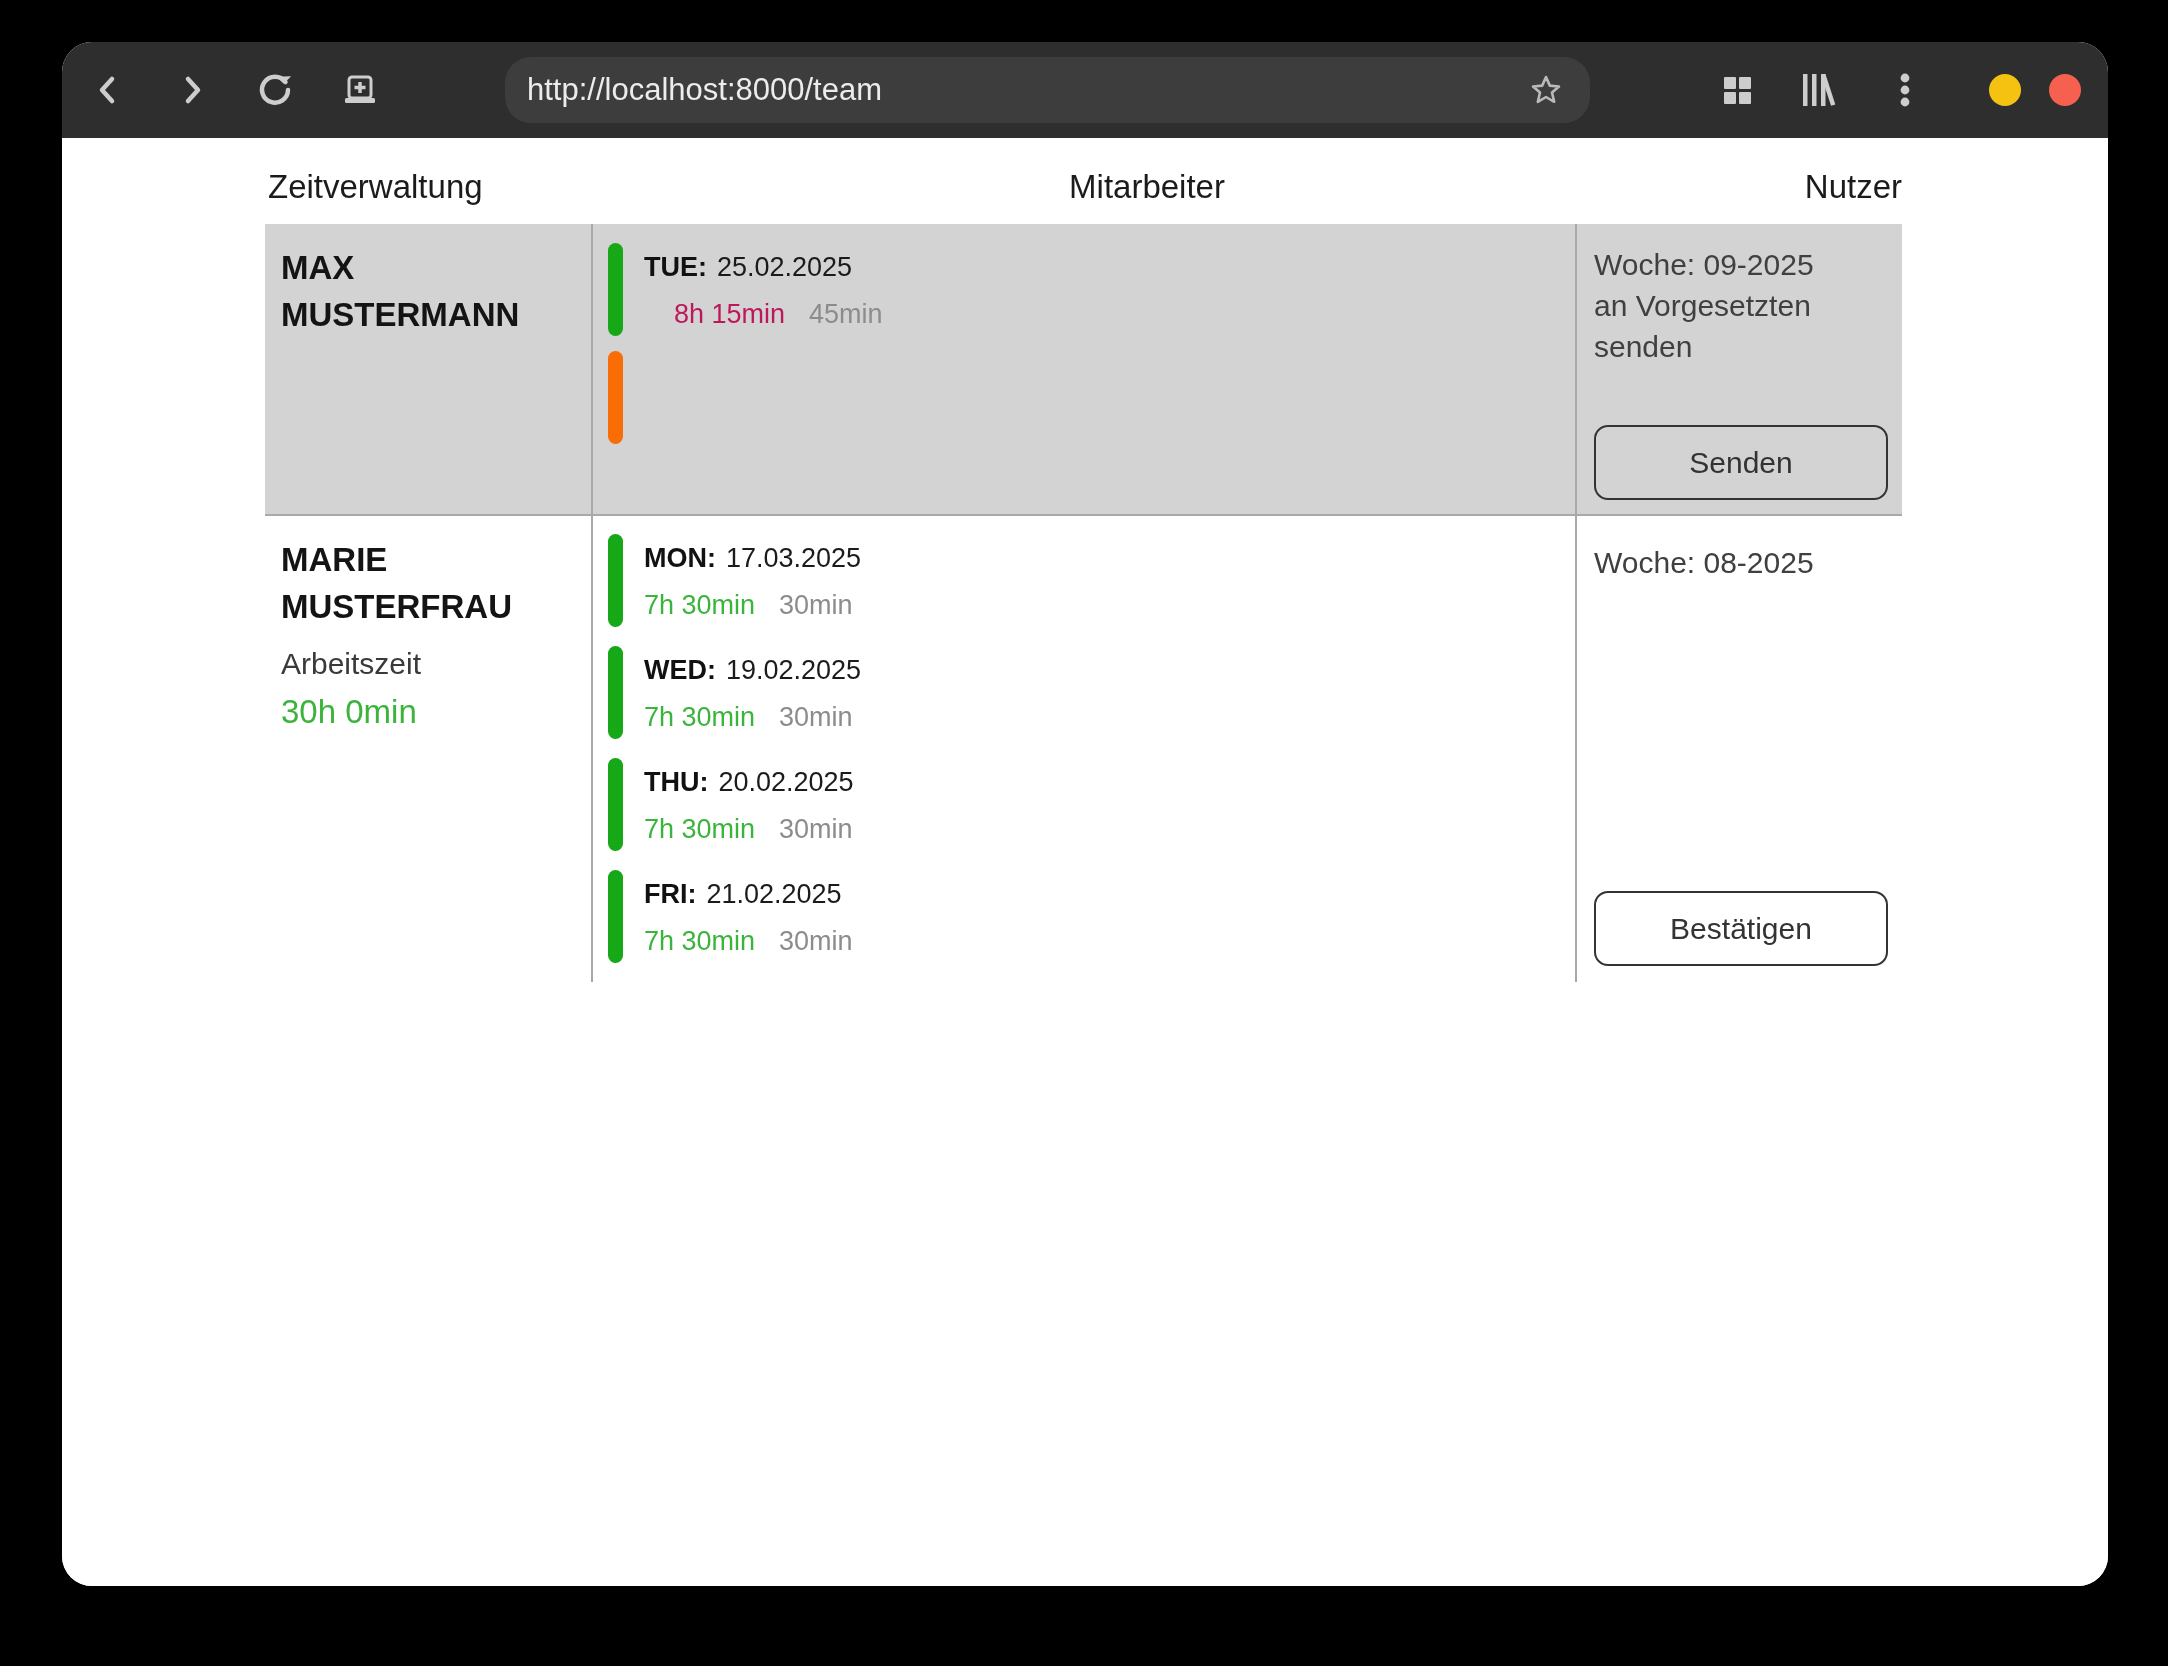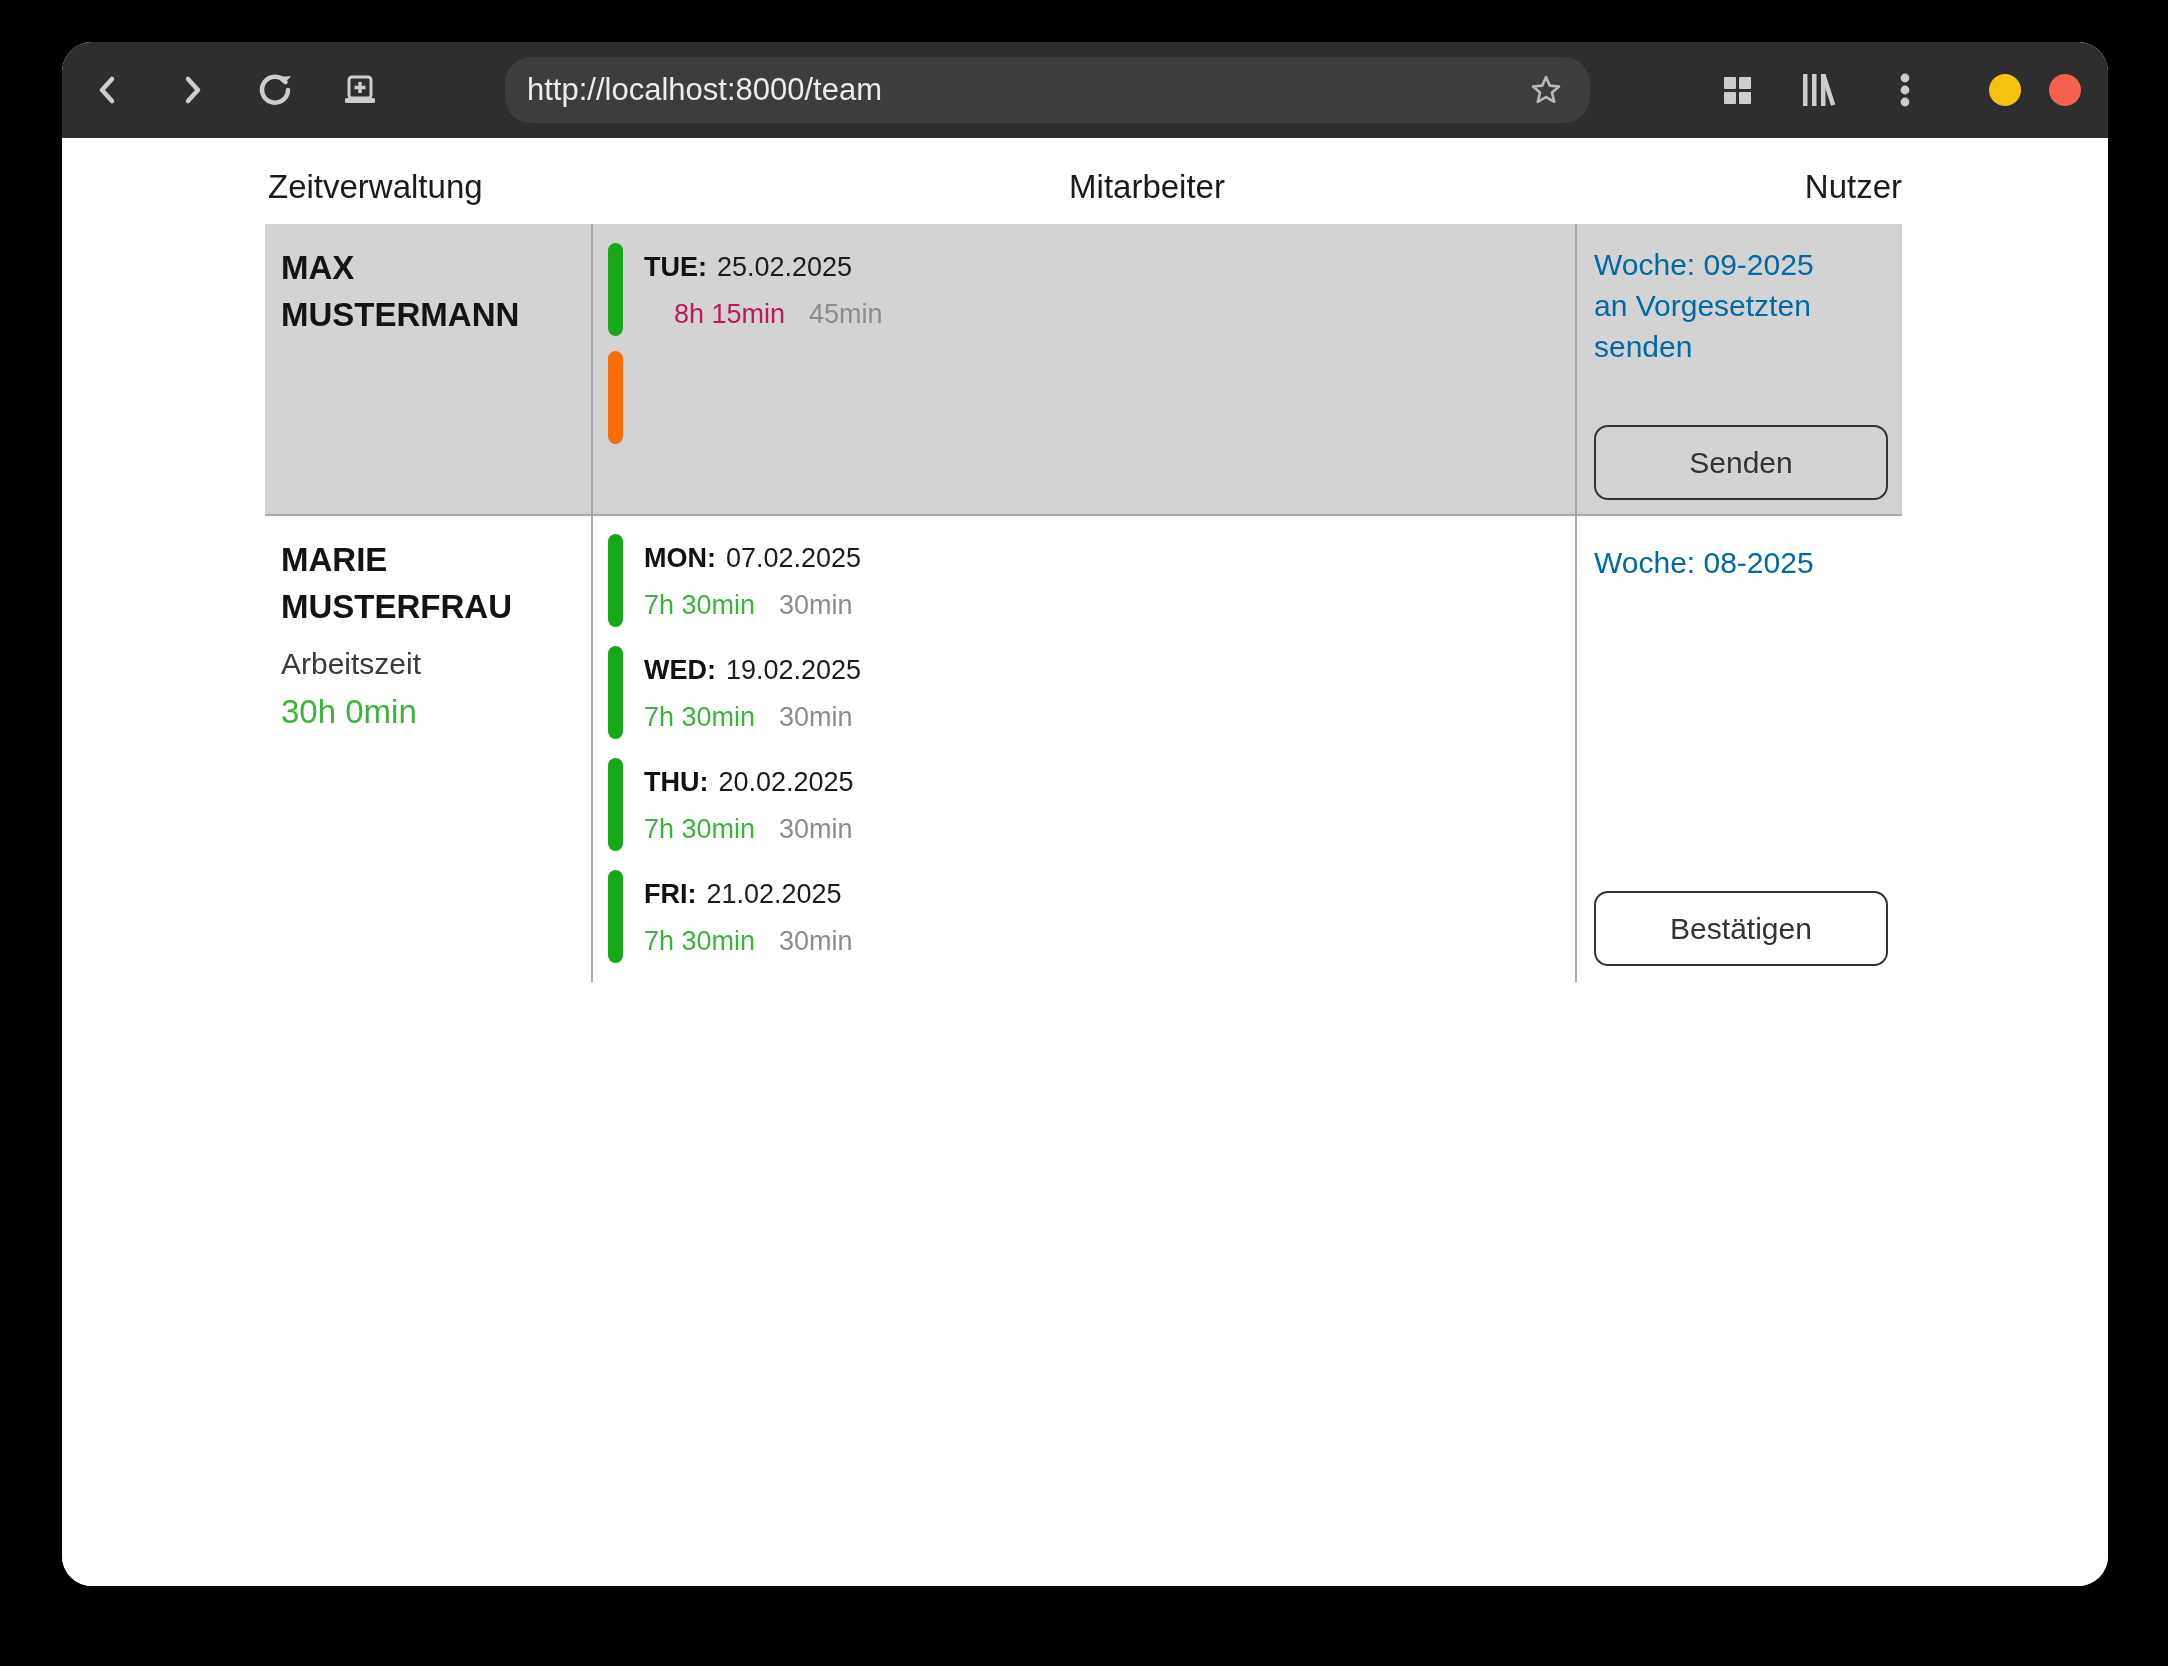--- a/index.html
+++ b/index.html
@@ -51,21 +51,21 @@
   .emp-name{font-size:33px;font-weight:bold;color:#141414;line-height:47px;}
   .worktime-label{font-size:30px;color:#3a3a3a;margin-top:14px;line-height:40px;}
   .worktime-value{font-size:33px;margin-top:6px;line-height:44px;}
   .day-entry{display:flex;height:93px;margin-bottom:15px;}
   .row-plain .day-entry{margin-bottom:19px;}
   .day-bar{width:15px;border-radius:8px;flex:0 0 15px;margin-right:21px;}
   .day-text{font-size:27px;line-height:47px;padding-top:1px;color:#1b1b1b;}
   .day-label{font-weight:bold;color:#111;}
   .day-date{margin-left:10px;}
   .pause-text{margin-left:24px;}
-  .week-line{font-size:30px;line-height:41px;color:#0369a1;}
+  .week-line{font-size:30px;line-height:41px;color:#404040;}
   .action-btn{
     position:absolute;left:17px;bottom:14px;width:294px;height:75px;
     background:transparent;border:2px solid #333;border-radius:14px;
     font-size:30px;color:#333;font-family:"Liberation Sans", sans-serif;cursor:pointer;
   }
   svg{display:block;}
 </style>
 </head>
 <body>
 
@@ -200,21 +200,21 @@
           <div class="emp-name">MUSTERFRAU</div>
           <div class="worktime-label">Arbeitszeit</div>
           <div class="worktime-value" style="color: rgb(60, 180, 60);">30h 0min</div>
         </div>
         <div class="col-days">
 
           <div class="day-entry">
             <div class="day-bar" style="background-color: rgb(23, 168, 23);"></div>
             <div class="day-text">
               <div>
-                <span class="day-label">MON:</span><span class="day-date">07.02.2025</span>
+                <span class="day-label">MON:</span><span class="day-date">17.03.2025</span>
               </div>
               <div>
                 <span style="color: rgb(60, 180, 60);">7h 30min</span><span class="pause-text" style="color: rgb(140, 140, 140);">30min</span>
               </div>
             </div>
           </div>
 
           <div class="day-entry">
             <div class="day-bar" style="background-color: rgb(23, 168, 23);"></div>
             <div class="day-text">

